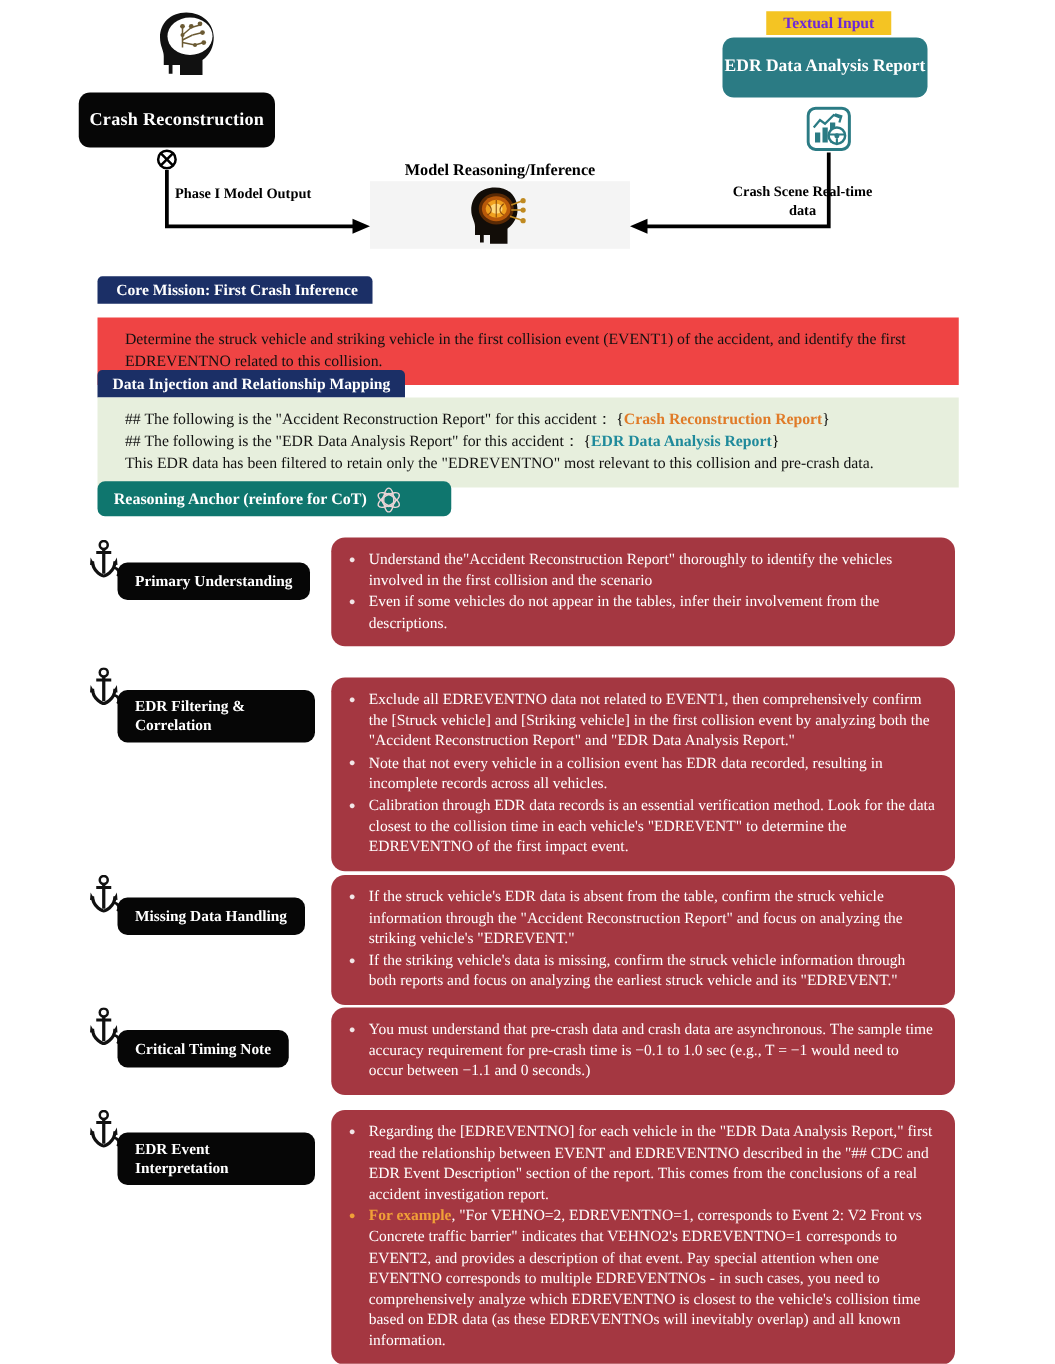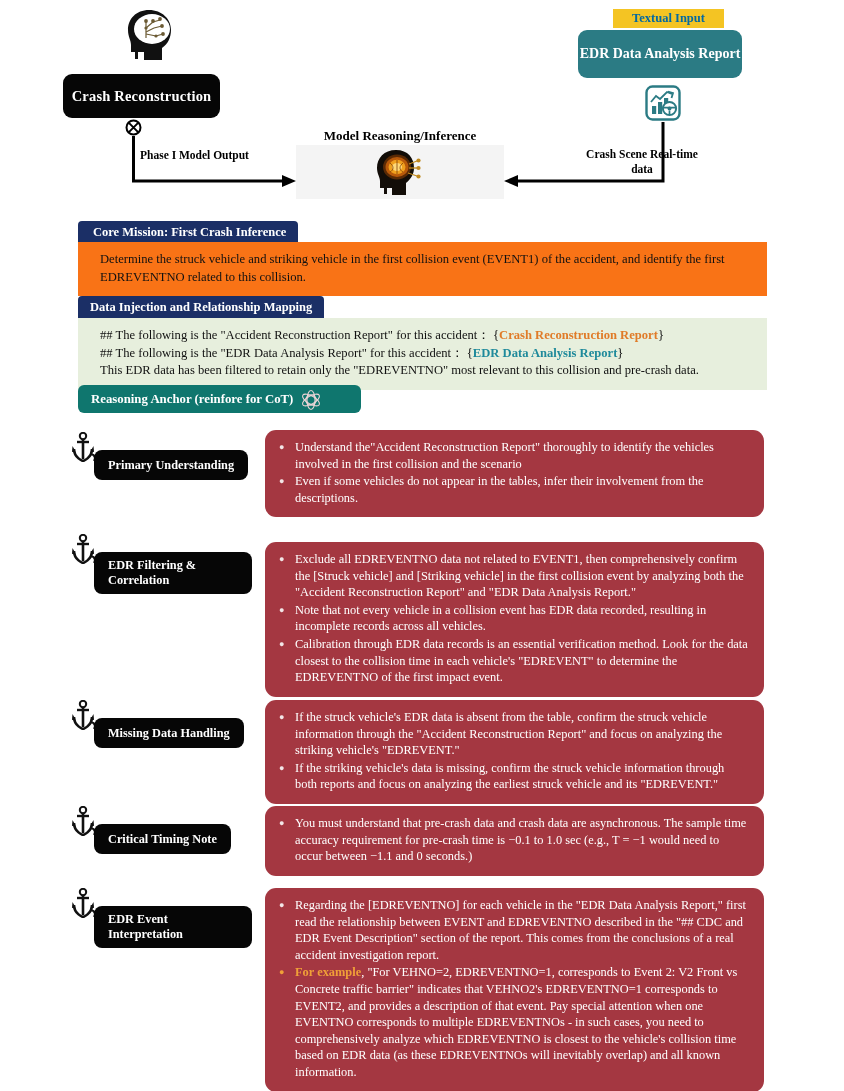--- a/index.html
+++ b/index.html
@@ -29,24 +29,24 @@
     letter-spacing: .2px;
   }
   #xor-node {
     left: 125px; top: 119px; width: 17px; height: 17px;
   }
   #phase1-label {
     left: 140px; top: 148px; width: 120px;
     font-weight: bold; font-size: 11.5px; line-height: 15px; color: #000;
   }
   #textual-input-tag {
-    left: 613px; top: 9px; width: 111px; height: 19px;
+    left: 613px; top: 9px; width: 100px; height: 19px;
     background: #f4c423;
     display: flex; align-items: center; justify-content: center;
-    font-weight: bold; font-size: 12.5px; color: #0369a1;
+    font-weight: bold; font-size: 12.5px; color: #6d28d9;
   }
   #edr-report-box {
     left: 578px; top: 30px; width: 164px; height: 48px;
     background: #2b7b84;
     border-radius: 9px;
     display: flex; align-items: center; justify-content: center;
     text-align: center;
     color: #ffffff; font-weight: bold; font-size: 14px; line-height: 18px;
   }
   #edr-chart-icon {
@@ -79,22 +79,22 @@
     border-radius: 4px 4px 0 0;
     color: #ffffff; font-weight: bold; font-size: 12.5px;
     white-space: nowrap;
   }
   .sect-body {
     font-size: 12.6px; line-height: 17.5px; color: #111;
     padding: 9px 18px 10px 22px;
   }
   #core-mission-head { left: 78px; top: 221px; background: #1b2f66; padding-left: 15px; }
   #core-mission-body {
-    left: 78px; top: 242px; width: 649px;
-    background: #f97316;
+    left: 78px; top: 254px; width: 649px;
+    background: #ef4444;
   }
   #data-injection-head { left: 78px; top: 296px; background: #1b2f66; }
   #data-injection-body {
     left: 78px; top: 318px; width: 649px;
     background: #e7efdd;
   }
   .inline-orange { color: #e07b28; font-weight: bold; }
   .inline-teal   { color: #1f8a9b; font-weight: bold; }
 
   

